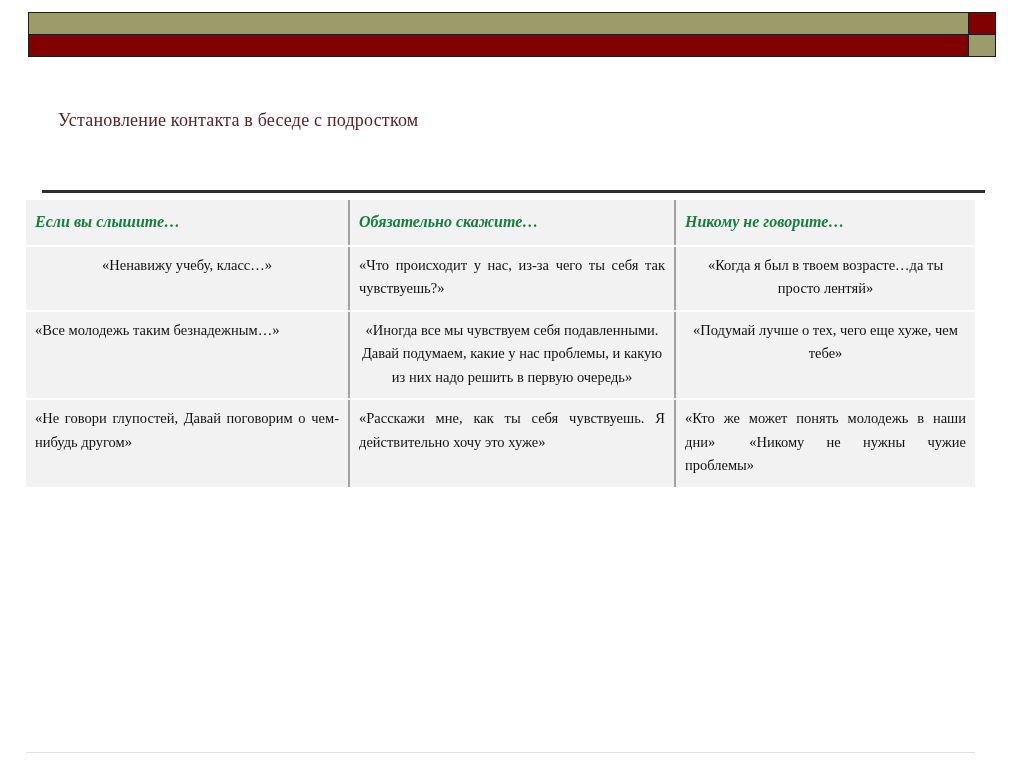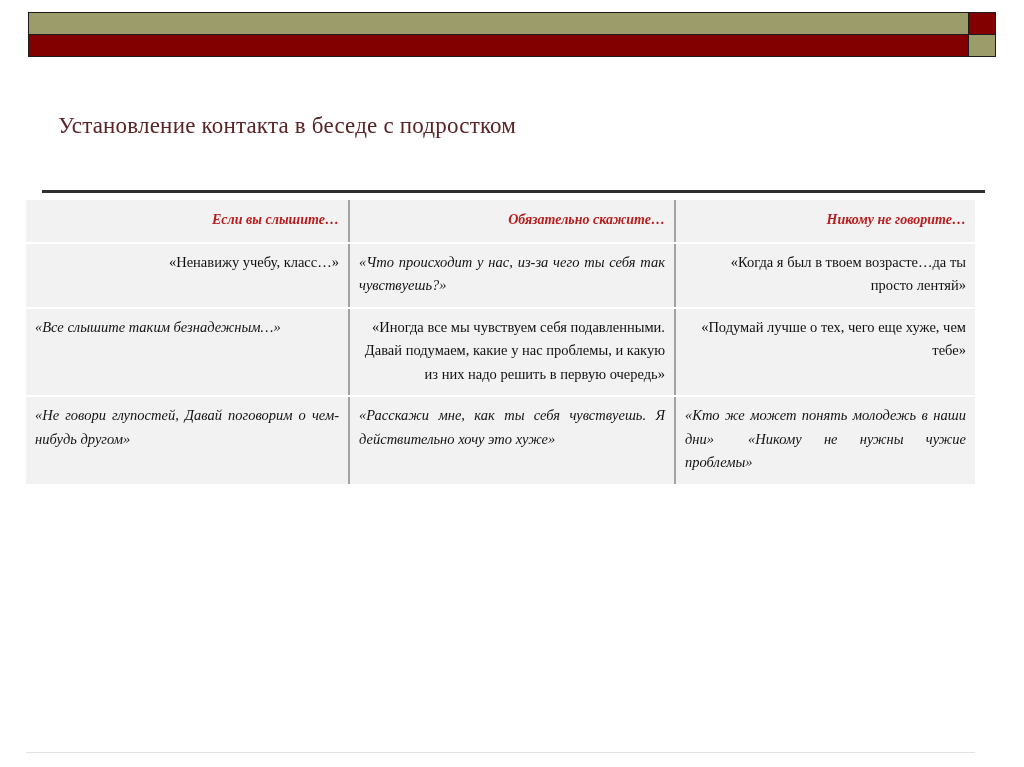--- a/index.html
+++ b/index.html
@@ -63,21 +63,21 @@
     width: 28px;
     height: 23px;
     background: #9c9c6a;
   }
 
   
   .slide-title {
     position: absolute;
     left: 58px;
     top: 98px;
-    font-size: 23px;
+    font-size: 18px;
     font-weight: normal;
     color: #5a2326;
     letter-spacing: 0.2px;
     white-space: nowrap;
   }
 
   
   .rule {
     position: absolute;
     left: 42px;
@@ -115,31 +115,31 @@
     color: #111111;
     box-sizing: border-box;
   }
 
   table.grid th + th,
   table.grid td + td {
     border-left: 2px solid #a3a3a3;
   }
 
   table.grid th {
-    text-align: right;
+    text-align: left;
     font-weight: bold;
     font-style: italic;
-    font-size: 14px;
-    color: #b91c1c;
+    font-size: 16px;
+    color: #15803d;
     padding-top: 9px;
     padding-bottom: 10px;
   }
 
-  td.just { text-align: justify; text-align-last: left; font-style: italic; }
-  td.plain { text-align: right; }
+  td.just { text-align: justify; text-align-last: left; }
+  td.plain { text-align: center; }
 
   .gap-wide { display: inline-block; width: 34px; }
 
   .footer-rule {
     position: absolute;
     left: 26px;
     top: 752px;
     width: 949px;
     height: 1px;
     background: #e2e2e2;
@@ -175,21 +175,21 @@
           <th>Никому не говорите…</th>
         </tr>
       </thead>
       <tbody>
         <tr>
           <td class="plain">«Ненавижу учебу, класс…»</td>
           <td class="just">«Что происходит у нас, из-за чего ты себя так чувствуешь?»</td>
           <td class="plain">«Когда я был в твоем возрасте…да ты просто лентяй»</td>
         </tr>
         <tr>
-          <td class="just">«Все слышите таким безнадежным…»</td>
+          <td class="just">«Все молодежь таким безнадежным…»</td>
           <td class="plain">«Иногда все мы чувствуем себя подавленными. Давай подумаем, какие у нас проблемы, и какую из них надо решить в первую очередь»</td>
           <td class="plain">«Подумай лучше о тех, чего еще хуже, чем тебе»</td>
         </tr>
         <tr>
           <td class="just">«Не говори глупостей, Давай поговорим о чем-нибудь другом»</td>
           <td class="just">«Расскажи мне, как ты себя чувствуешь. Я действительно хочу это хуже»</td>
           <td class="just"><span>«Кто же может понять молодежь в наши дни»</span><span class="gap-wide"></span><span>«Никому не нужны чужие проблемы»</span></td>
         </tr>
       </tbody>
     </table>

